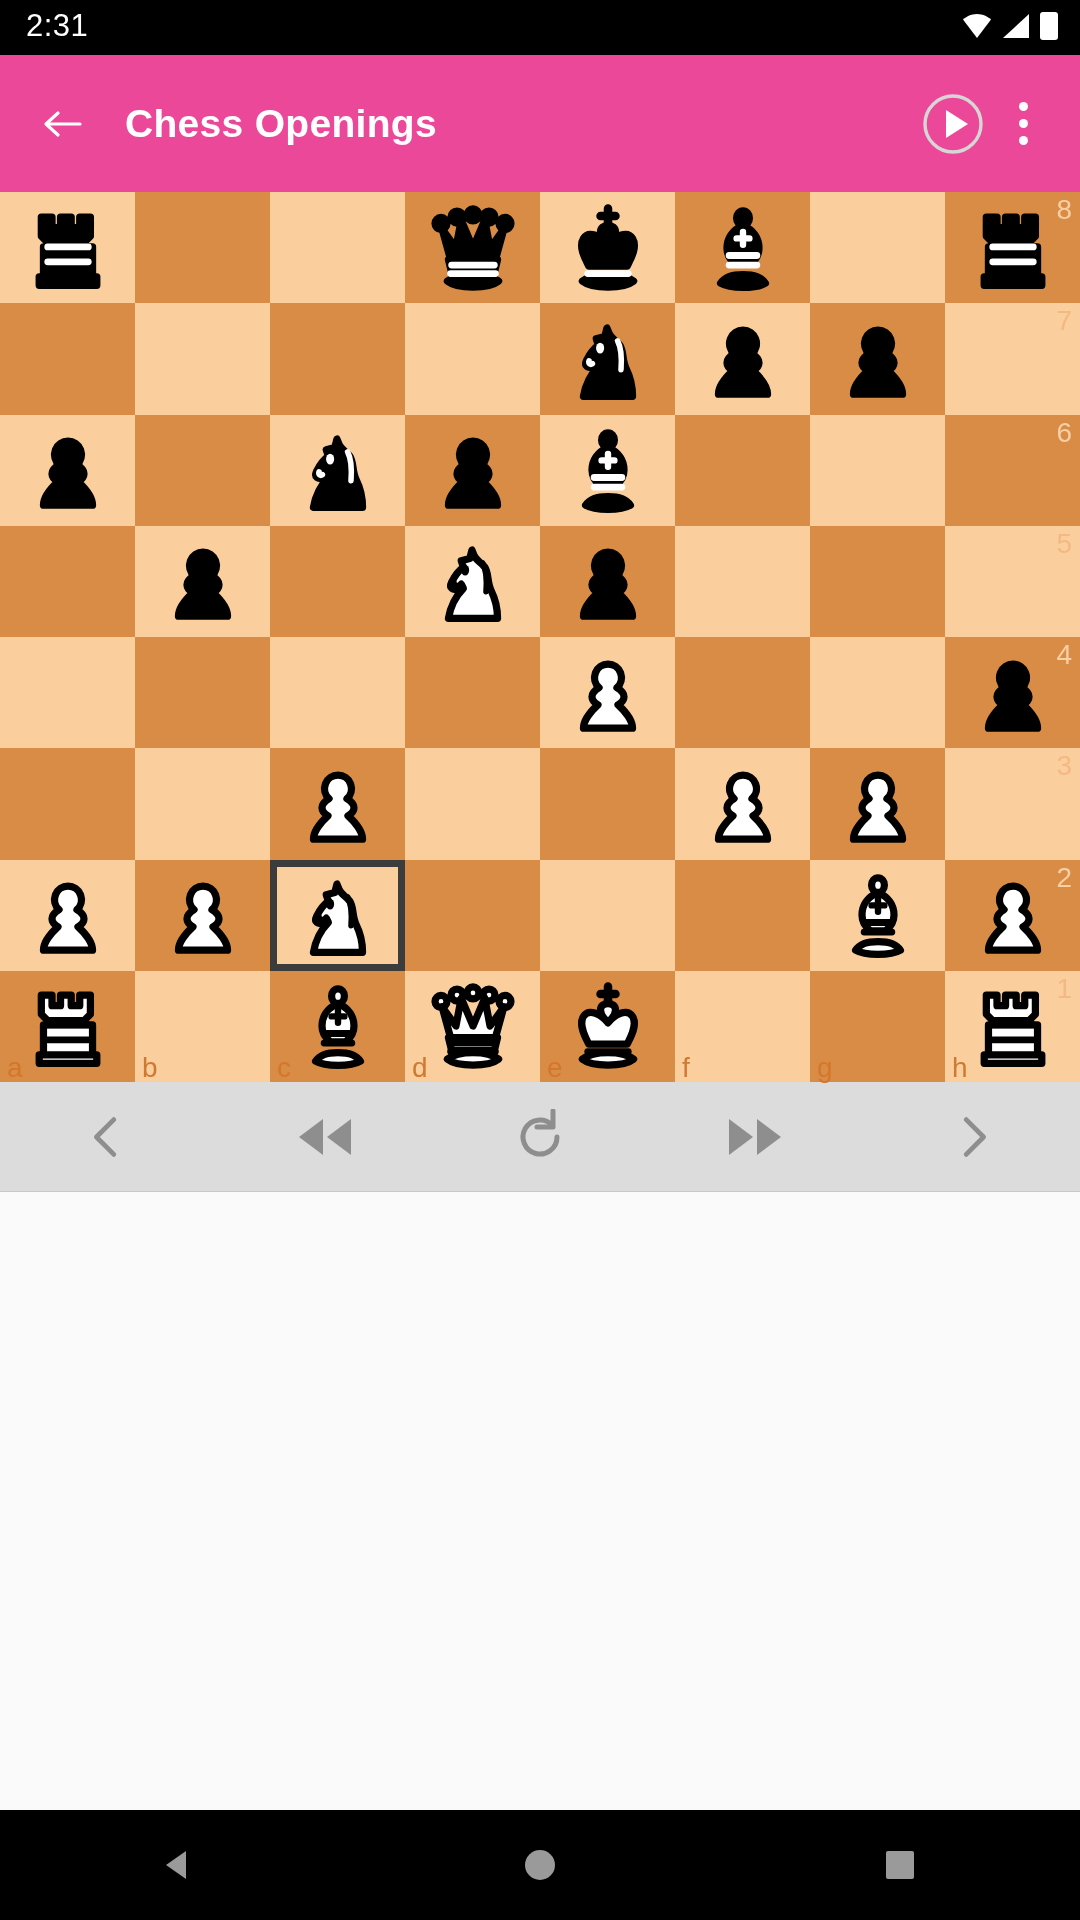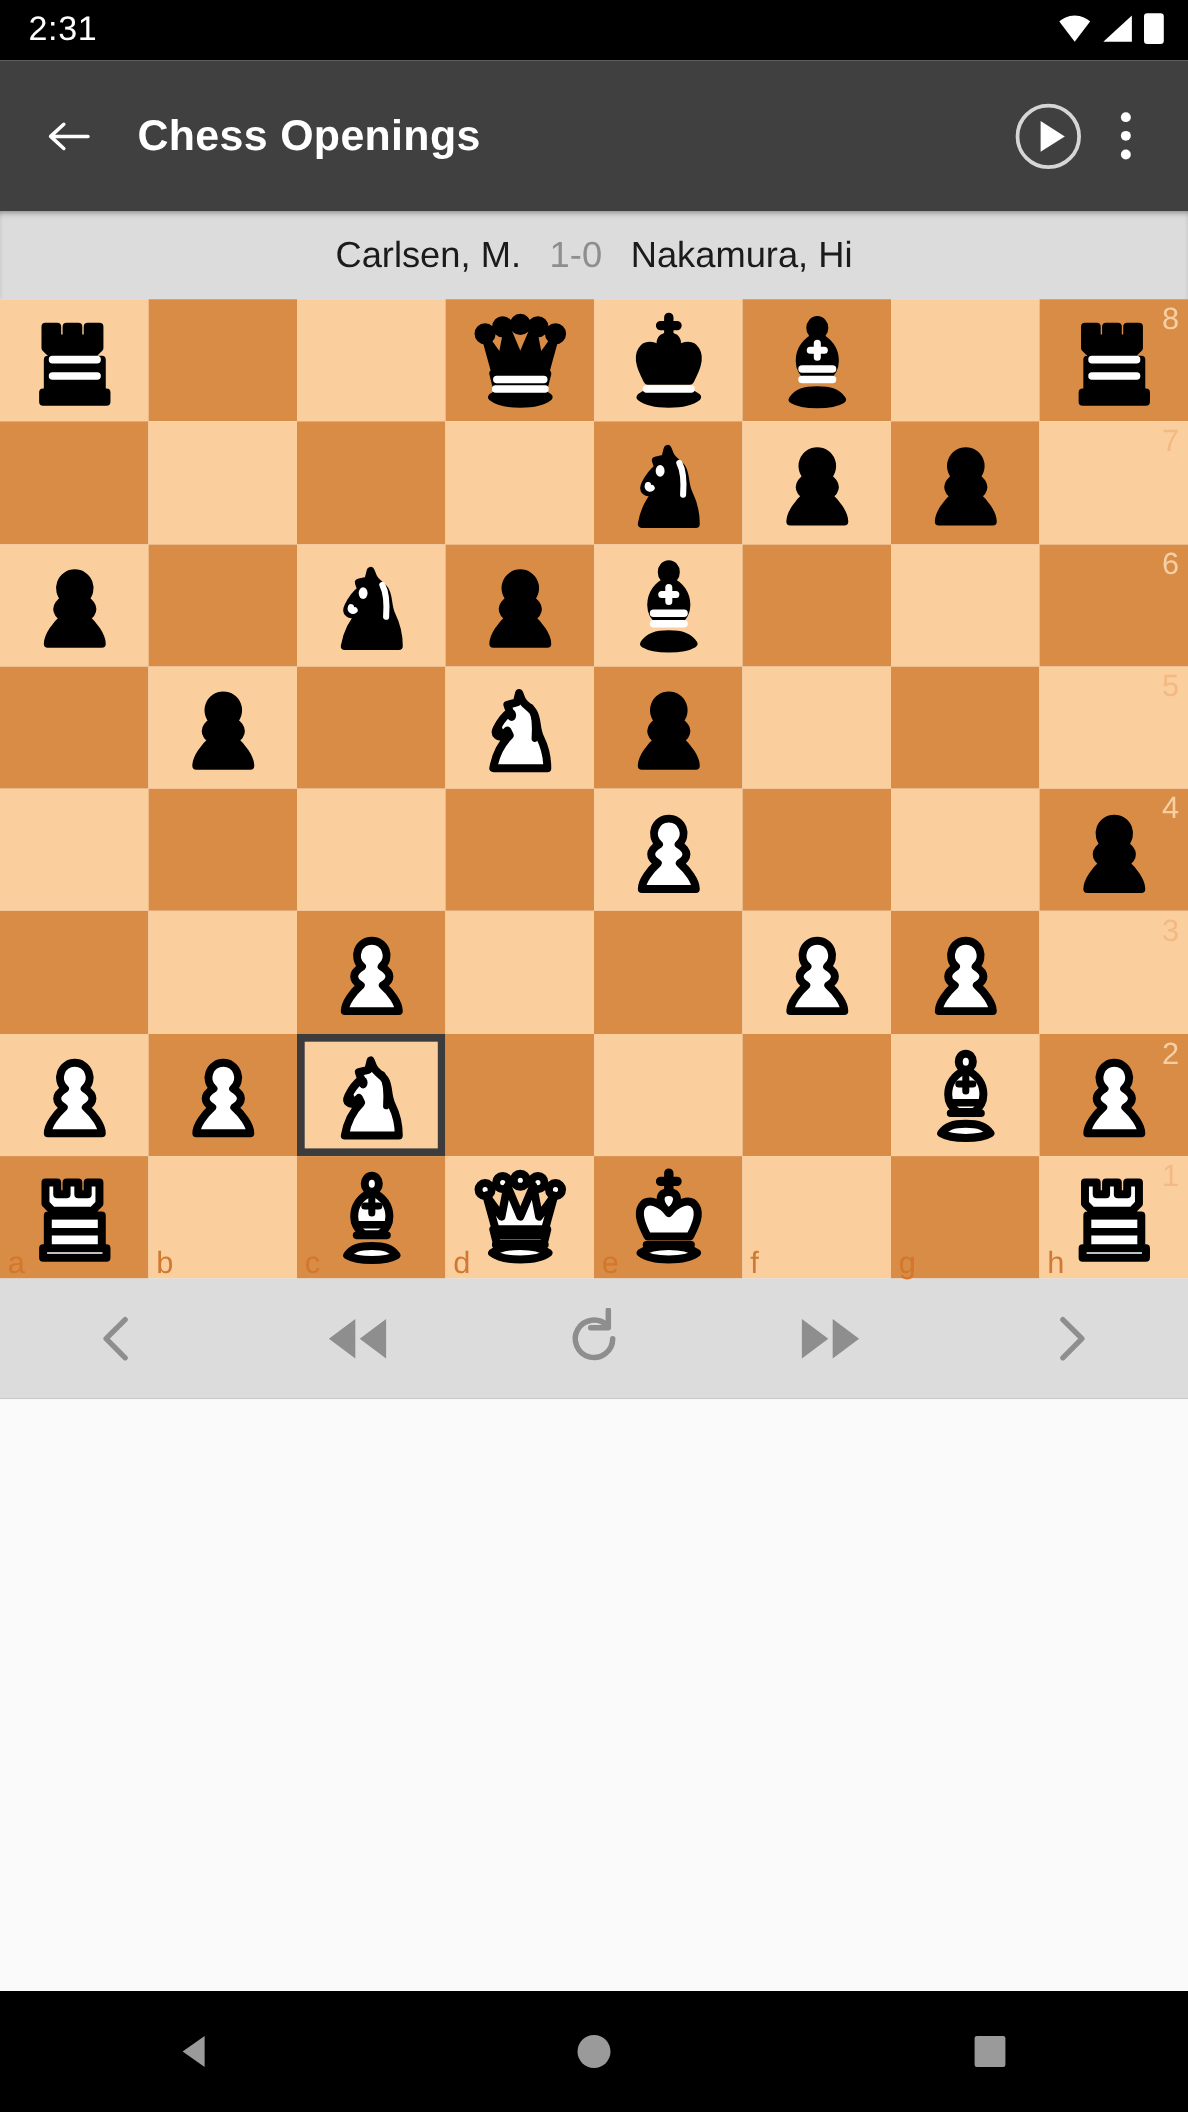--- a/index.html
+++ b/index.html
@@ -18,21 +18,21 @@
     padding:0 22px 4px 26px; flex:0 0 55px;
   }
   .sb-clock { font-size:31px; letter-spacing:.5px; }
   .sb-icons { display:flex; align-items:center; gap:9px; }
   .ic-wifi { width:30px; height:26px; }
   .ic-sig  { width:30px; height:26px; }
   .ic-bat  { width:18px; height:28px; background:#fff; border-radius:3px; }
 
   
   .appbar {
-    height:137px; background:#404040; color:#ffffff;
+    height:137px; background:#ec4899; color:#ffffff;
     display:flex; align-items:center; flex:0 0 137px; padding:0 26px;
   }
   .backbtn { width:72px; height:72px; display:flex; align-items:center; justify-content:center; }
   .backbtn svg { width:44px; height:44px; }
   .apptitle { font-size:39px; font-weight:bold; margin-left:27px; letter-spacing:.3px; flex:1; }
   .abtn { width:78px; height:78px; display:flex; align-items:center; justify-content:center; }
   .abtn.play svg { width:62px; height:62px; }
   .kebab { width:62px; height:78px; display:flex; flex-direction:column; align-items:center; justify-content:center; gap:8px; }
   .kebab i { width:9px; height:9px; border-radius:50%; background:#ffffff; display:block; }
 
@@ -124,25 +124,20 @@
         <path d="M24 17 46 31 24 45Z" fill="#ffffff"></path>
       </svg>
     </div>
     <div class="kebab">
       <i></i>
         <i></i>
         <i></i>
     </div>
   </div>
 
-  <div class="players">
-    <span class="pname">Carlsen, M.</span>
-    <span class="pscore">1-0</span>
-    <span class="pname">Nakamura, Hi</span>
-  </div>
 
   <div class="board" id="board">
       <div class="sq light">
         <svg viewBox="0 0 45 45">
       <path d="M9 36h27v4H9zM11 36V22h23v14zM10 8h5v5h4V8h5v5h4V8h5v9l-3 3H13l-3-3z" fill="#000000" stroke="#000000" stroke-width="3.4" stroke-linejoin="round"></path>
       <path d="M13 22h19M13 29h19" stroke="#ffffff" stroke-width="3.2" stroke-linecap="round"></path>
         </svg>
       </div>
       <div class="sq dark"></div>
       <div class="sq light"></div>

